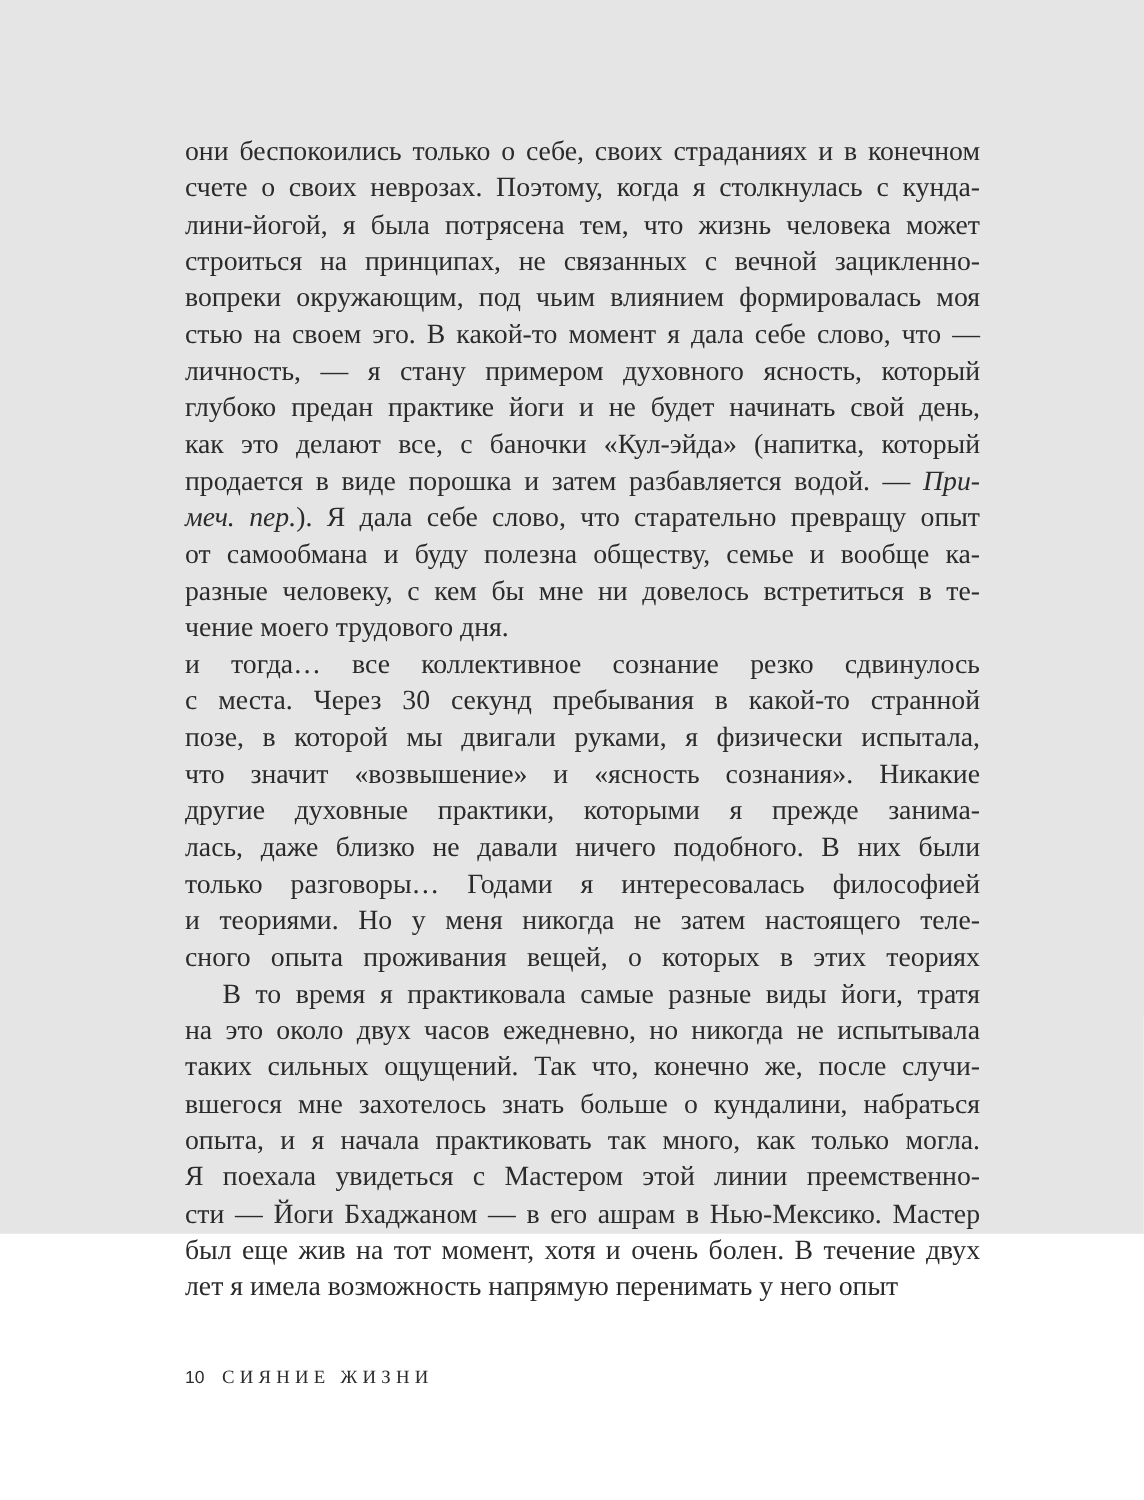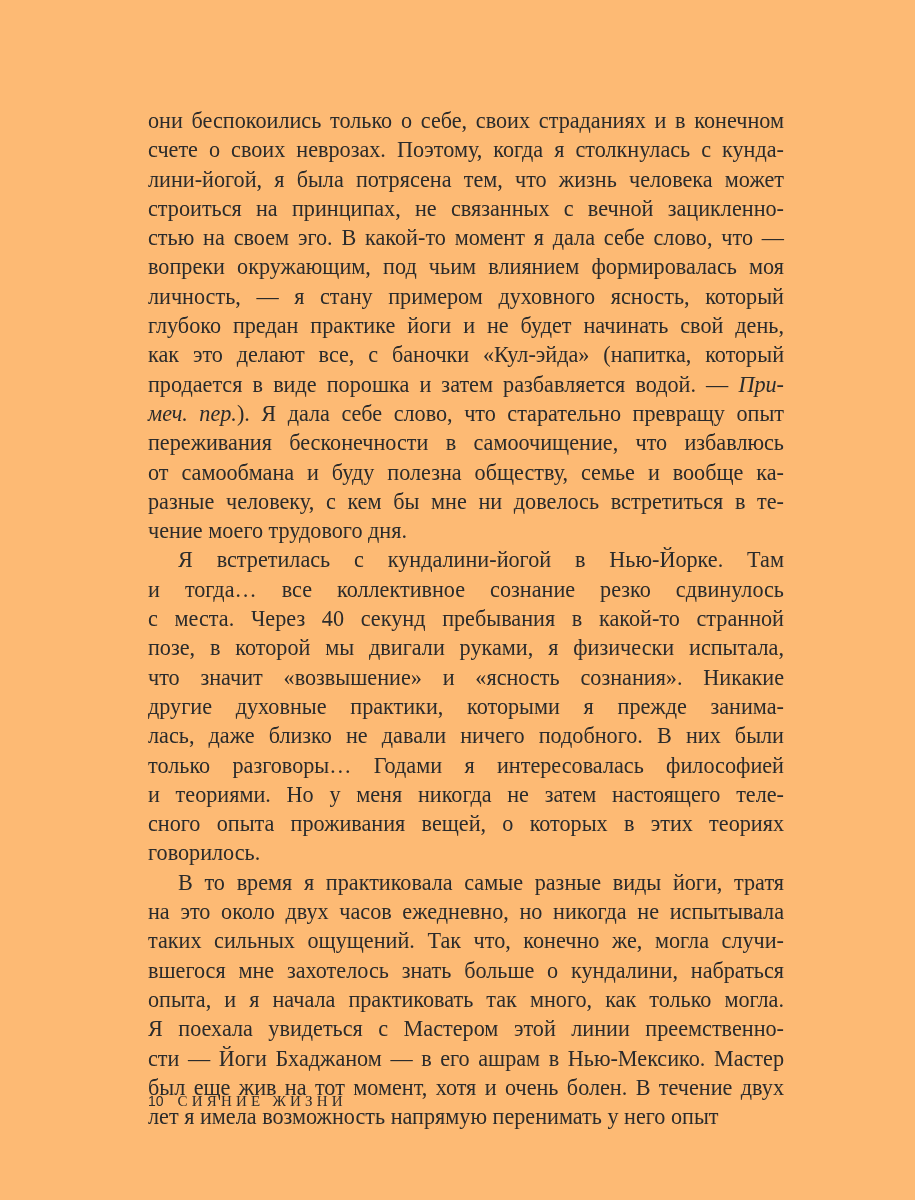--- a/index.html
+++ b/index.html
@@ -1,18 +1,18 @@
 <!DOCTYPE html>
 <html><head>
 <meta charset="utf-8">
 <style>
   html, body { margin: 0; padding: 0; background: #ffffff; }
   body { width: 915px; height: 1200px; position: relative; overflow: hidden; }
   .page {
-    position: absolute; left: 0; top: 0; width: 915px; height: 1200px; background: #fdba74;
+    position: absolute; left: 0; top: 0; width: 915px; height: 987px; background: #e5e5e5;
   }
   .text-block {
     position: absolute; left: 148px; top: 106px; width: 636px;
     font-family: "Liberation Serif", "DejaVu Serif", serif;
     font-size: 22.2px; line-height: 29.3px; color: #2b2b2b;
   }
   .line { display: block; white-space: nowrap; text-align: justify; text-align-last: justify; height: 29.3px; }
   .line.last { text-align-last: left; }
   .line.indent { padding-left: 30px; }
   em { font-style: italic; }
@@ -28,49 +28,46 @@
 </head>
 <body>
 
 <div class="page">
   <div class="text-block" id="text-block">
       <div>
         <span class="line">они беспокоились только о себе, своих страданиях и в конечном</span>
         <span class="line">счете о своих неврозах. Поэтому, когда я столкнулась с кунда-</span>
         <span class="line">лини-йогой, я была потрясена тем, что жизнь человека может</span>
         <span class="line">строиться на принципах, не связанных с вечной зацикленно-</span>
+        <span class="line">вопреки окружающим, под чьим влиянием формировалась моя</span>
         <span class="line">стью на своем эго. В какой-то момент я дала себе слово, что —</span>
-        <span class="line">вопреки окружающим, под чьим влиянием формировалась моя</span>
         <span class="line">личность, — я стану примером духовного ясность, который</span>
         <span class="line">глубоко предан практике йоги и не будет начинать свой день,</span>
         <span class="line">как это делают все, с баночки «Кул-эйда» (напитка, который</span>
         <span class="line"><span>продается в виде порошка и затем разбавляется водой. — </span><em>При-</em></span>
         <span class="line"><em>меч. пер.</em><span>). Я дала себе слово, что старательно превращу опыт</span></span>
-        <span class="line">переживания бесконечности в самоочищение, что избавлюсь</span>
         <span class="line">от самообмана и буду полезна обществу, семье и вообще ка-</span>
         <span class="line">разные человеку, с кем бы мне ни довелось встретиться в те-</span>
         <span class="line last">чение моего трудового дня.</span>
       </div>
       <div>
-        <span class="line indent">Я встретилась с кундалини-йогой в Нью-Йорке. Там</span>
         <span class="line">и тогда… все коллективное сознание резко сдвинулось</span>
-        <span class="line">с места. Через 40 секунд пребывания в какой-то странной</span>
+        <span class="line">с места. Через 30 секунд пребывания в какой-то странной</span>
         <span class="line">позе, в которой мы двигали руками, я физически испытала,</span>
         <span class="line">что значит «возвышение» и «ясность сознания». Никакие</span>
         <span class="line">другие духовные практики, которыми я прежде занима-</span>
         <span class="line">лась, даже близко не давали ничего подобного. В них были</span>
         <span class="line">только разговоры… Годами я интересовалась философией</span>
         <span class="line">и теориями. Но у меня никогда не затем настоящего теле-</span>
         <span class="line">сного опыта проживания вещей, о которых в этих теориях</span>
-        <span class="line last">говорилось.</span>
       </div>
       <div>
         <span class="line indent">В то время я практиковала самые разные виды йоги, тратя</span>
         <span class="line">на это около двух часов ежедневно, но никогда не испытывала</span>
-        <span class="line">таких сильных ощущений. Так что, конечно же, могла случи-</span>
+        <span class="line">таких сильных ощущений. Так что, конечно же, после случи-</span>
         <span class="line">вшегося мне захотелось знать больше о кундалини, набраться</span>
         <span class="line">опыта, и я начала практиковать так много, как только могла.</span>
         <span class="line">Я поехала увидеться с Мастером этой линии преемственно-</span>
         <span class="line">сти — Йоги Бхаджаном — в его ашрам в Нью-Мексико. Мастер</span>
         <span class="line">был еще жив на тот момент, хотя и очень болен. В течение двух</span>
         <span class="line last">лет я имела возможность напрямую перенимать у него опыт</span>
       </div>
     </div>
   <div class="footer">
     <span class="page-num">10</span>

